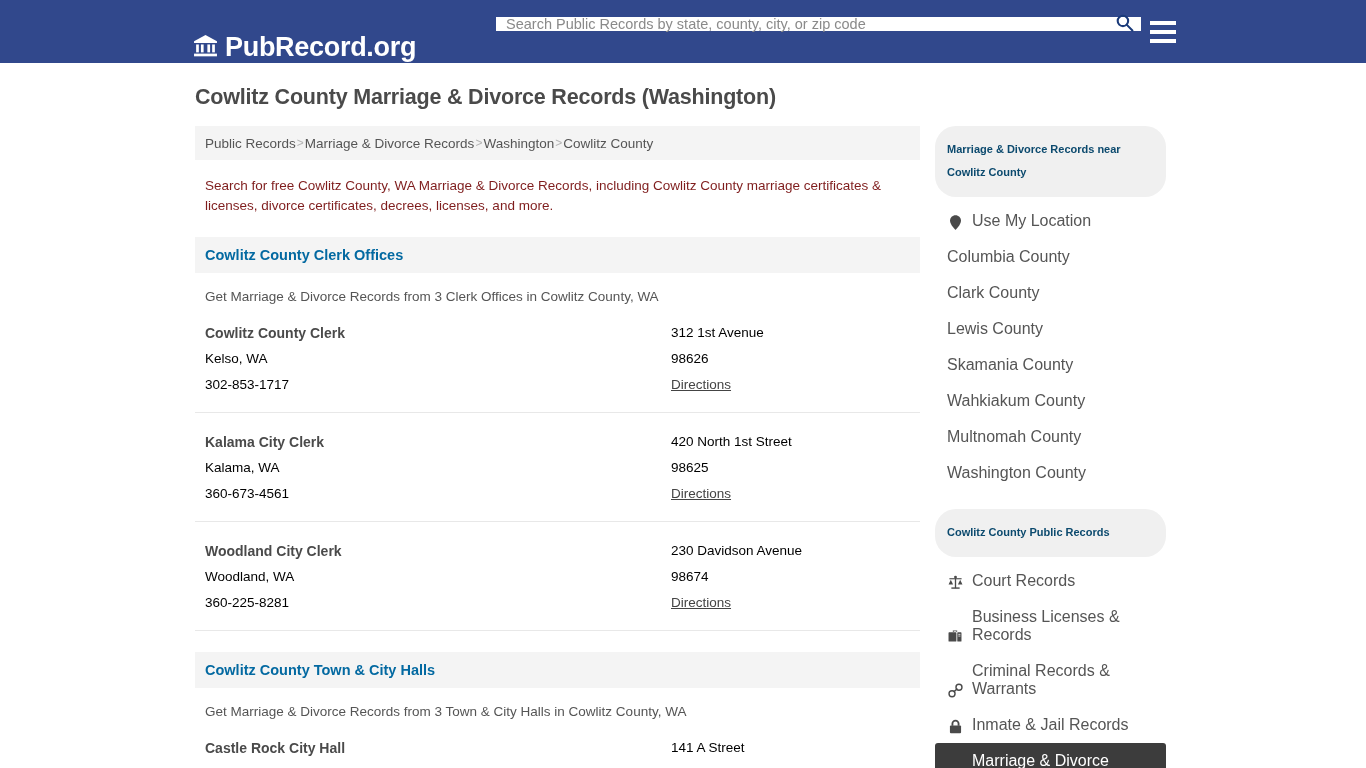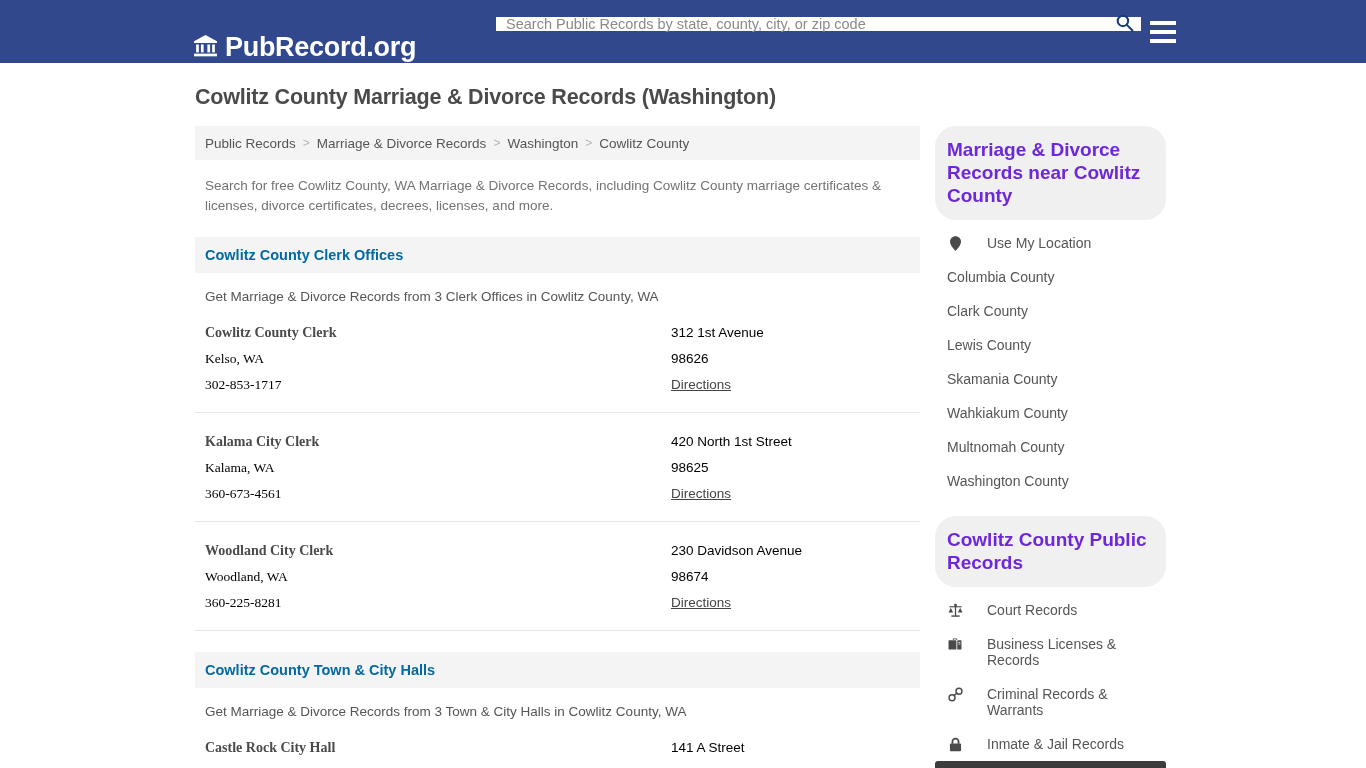--- a/index.html
+++ b/index.html
@@ -104,29 +104,29 @@
   .side-col { width: 231px; }
 
   
   .breadcrumb {
     background: #f4f4f4;
     height: 34px;
     display: flex;
     align-items: center;
     padding: 0 10px;
     font-size: 13.5px;
-    gap: 7px;
+    gap: 1px;
   }
   .crumb { color: #555; text-decoration: none; white-space: nowrap; }
   .crumb-sep { color: #b5b5b5; font-size: 12px; }
 
   .intro {
     font-size: 13.5px;
     line-height: 20px;
-    color: #737373;
+    color: #7f1d1d;
     padding: 16px 10px 0 10px;
     max-width: 720px;
   }
 
   
   .section-head {
     background: #f4f4f4;
     height: 36px;
     display: flex;
     align-items: center;
@@ -142,21 +142,21 @@
     padding: 16px 10px 0 10px;
   }
 
   
   .listing {
     display: flex;
     padding: 16px 10px 14px 10px;
     border-bottom: 1px solid #e8e8e8;
   }
   .listing:last-child { border-bottom: none; }
-  .listing-left { width: 466px; font-family: Liberation Serif, serif; }
+  .listing-left { width: 466px; }
   .listing-right { flex: 1; }
   .lst-name {
     font-size: 14px;
     font-weight: bold;
     color: #4a4a4a;
     line-height: 26px;
   }
   .lst-line {
     font-size: 13.5px;
     color: #000000;
@@ -168,33 +168,33 @@
     line-height: 26px;
     text-decoration: underline;
     cursor: pointer;
     display: inline-block;
   }
 
   
   .side-head {
     background: #f0f0f0;
     padding: 12px 12px 13px 12px;
-    font-size: 19px;
+    font-size: 11px;
     font-weight: bold;
-    color: #6d28d9;
+    color: #0c4a6e;
     line-height: 23px;
     border-radius: 21px;
   }
   .side-list { padding-top: 6px; }
   .side-item {
     display: flex;
-    align-items: flex-start;
-    gap: 24px;
+    align-items: flex-end;
+    gap: 9px;
     padding: 9px 12px;
-    font-size: 14px;
+    font-size: 16px;
     color: #555;
     text-decoration: none;
     cursor: pointer;
     border-radius: 3px;
   }
   .side-item.active {
     background: #3c3c3c;
     color: #ffffff;
   }
   .side-icon {

